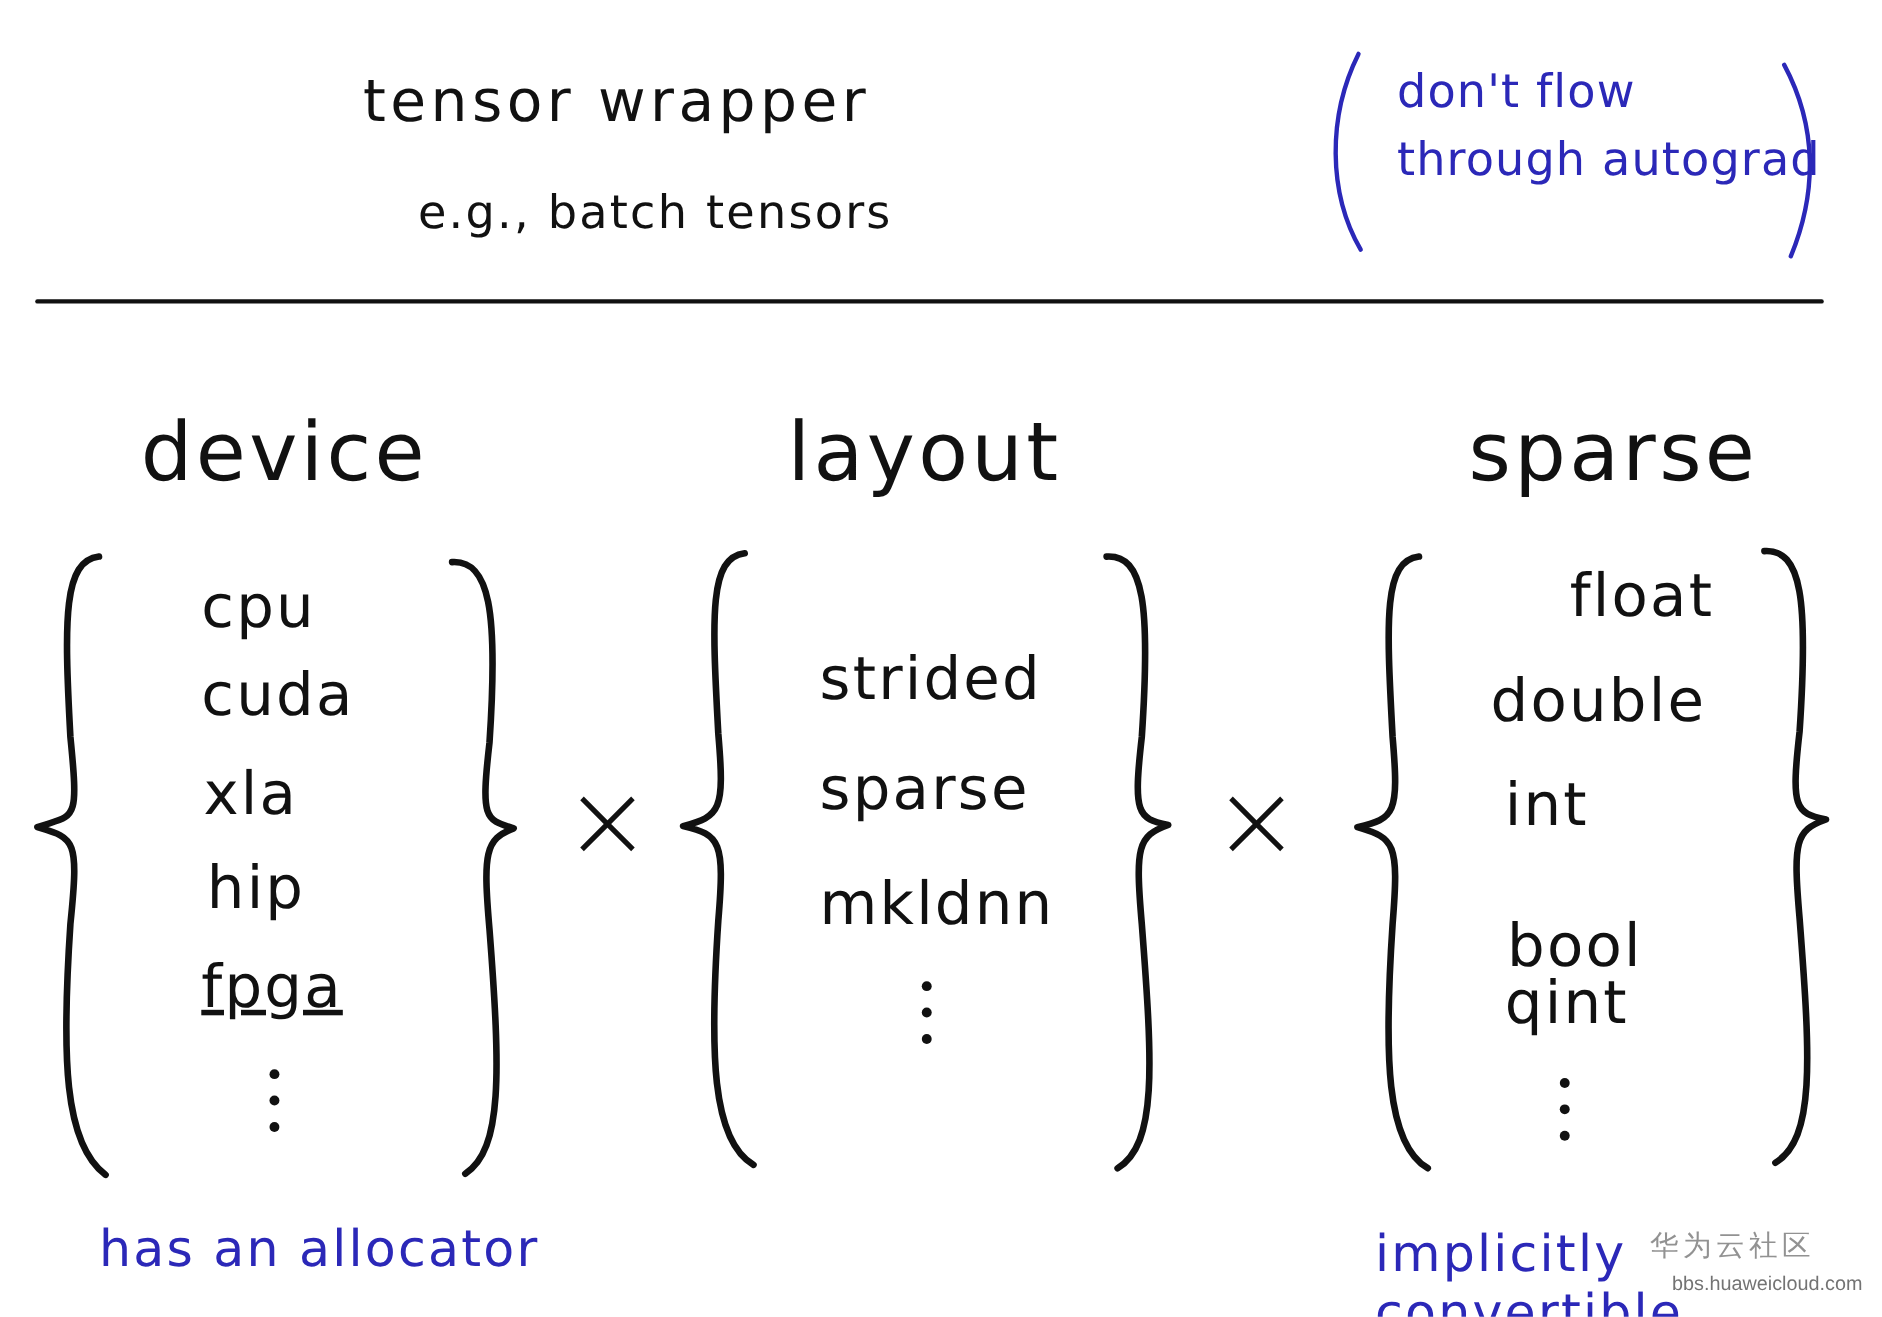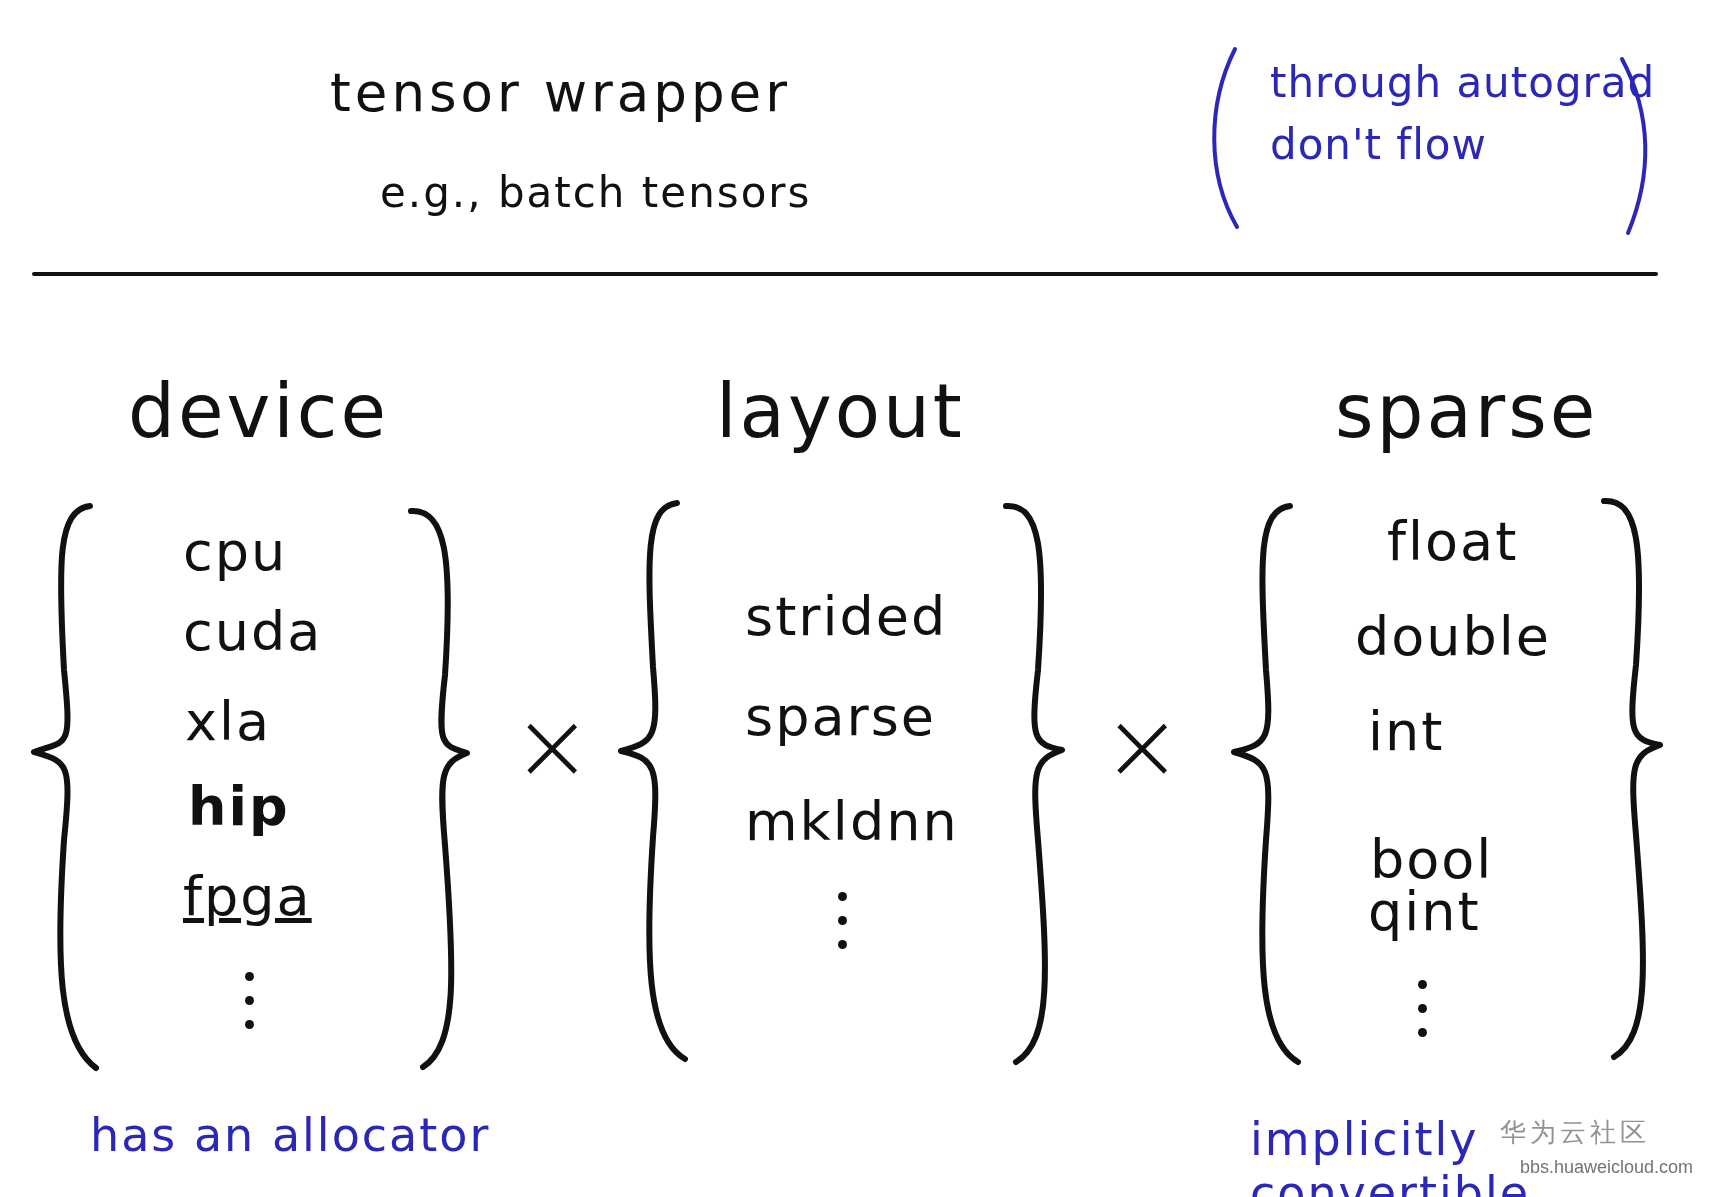--- a/index.html
+++ b/index.html
@@ -26,38 +26,38 @@
 </head>
 <body>
 
 <div class="abs title">tensor wrapper</div>
 <div class="abs subtitle">e.g., batch tensors</div>
 
 <svg class="paren abs" style="left:1205px;top:45px;" width="40" height="190">
   <path d="M30 4 C 2 60, 2 130, 32 182"></path>
 </svg>
 <div class="abs note">
+  <div>don't flow</div>
   <div>through autograd</div>
-  <div>don't flow</div>
 </div>
 <svg class="paren abs" style="left:1618px;top:55px;" width="40" height="185">
   <path d="M4 4 C 34 60, 34 120, 10 178"></path>
 </svg>
 
 <div class="abs rule"></div>
 
 <div class="abs col-head" style="left:128px;">device</div>
 <svg class="brace" style="left:28px;top:500px;" width="70" height="575">
   <path d="M62 6 C 30 10, 30 60, 36 170 C 44 250, 40 240, 6 252 C 40 262, 44 262, 36 340 C 28 460, 30 540, 68 568"></path>
 </svg>
 <div class="items">
   <div class="item" style="left:183px;top:520px;">cpu</div>
   <div class="item" style="left:183px;top:600px;">cuda</div>
   <div class="item" style="left:185px;top:690px;">xla</div>
-  <div class="item" style="left:188px;top:775px;font-weight:bold;">hip</div>
+  <div class="item" style="left:188px;top:775px;">hip</div>
   <div class="item" style="left:183px;top:865px;text-decoration:underline;">fpga</div>
 </div>
 <div class="dots" style="left:245px;top:972px;">
     <span></span>
     <span></span>
     <span></span>
   </div>
 <svg class="brace" style="left:405px;top:505px;" width="70" height="570">
   <path d="M6 6 C 40 4, 48 50, 40 170 C 32 240, 36 240, 62 248 C 36 258, 34 270, 40 340 C 50 470, 52 540, 18 562"></path>
 </svg>
@@ -83,21 +83,21 @@
   <path d="M6 6 C 40 4, 46 50, 38 170 C 30 240, 34 244, 62 250 C 34 260, 32 270, 38 340 C 48 470, 52 540, 16 562"></path>
 </svg>
 
 <div class="abs times" style="left:1102px;top:690px;">×</div>
 
 <div class="abs col-head" style="left:1335px;">sparse</div>
 <svg class="brace" style="left:1228px;top:500px;" width="70" height="570">
   <path d="M62 6 C 30 10, 32 60, 38 170 C 44 240, 40 244, 6 252 C 40 262, 44 266, 38 340 C 30 460, 32 540, 70 562"></path>
 </svg>
 <div class="items">
-  <div class="item" style="left:1387px;top:510px;text-align:right;">float</div>
+  <div class="item" style="left:1427px;top:510px;text-align:right;">float</div>
   <div class="item" style="left:1355px;top:605px;">double</div>
   <div class="item" style="left:1368px;top:700px;">int</div>
   <div class="item" style="left:1370px;top:828px;">bool</div>
   <div class="item" style="left:1368px;top:880px;">qint</div>
 </div>
 <div class="dots" style="left:1418px;top:980px;">
     <span></span>
     <span></span>
     <span></span>
   </div>

